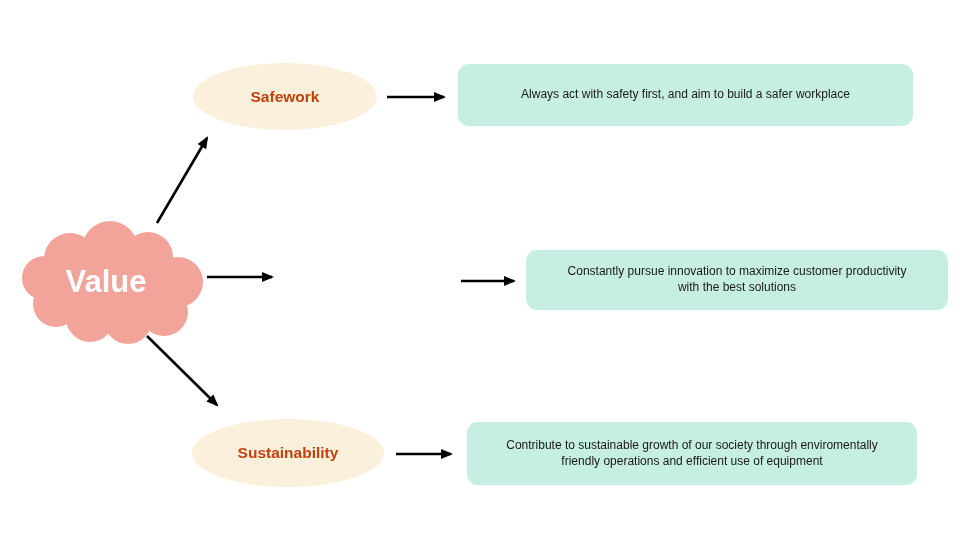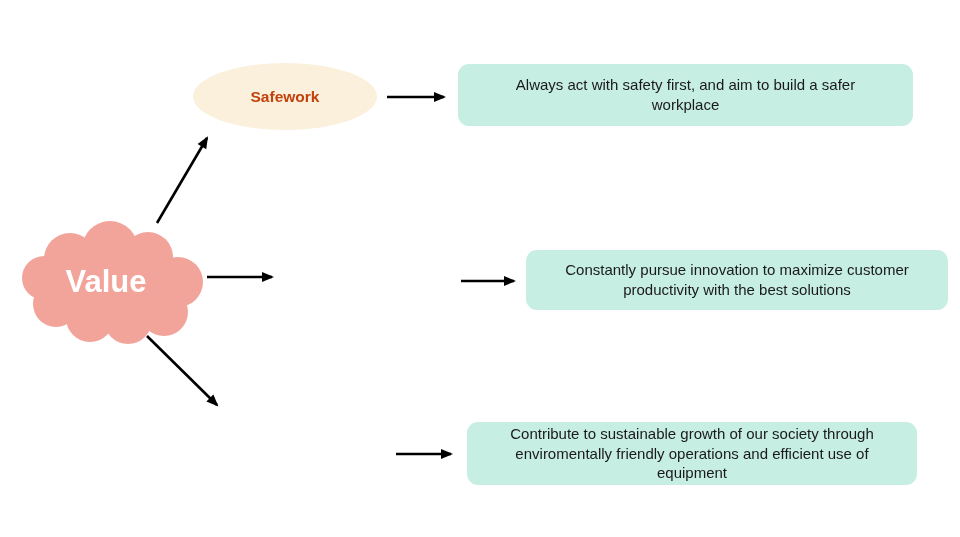--- a/index.html
+++ b/index.html
@@ -55,21 +55,21 @@
   .ellipse-sustainability { left: 192px; top: 419px; width: 192px; height: 68px; }
   .desc-box {
     position: absolute;
     background: #C7EEE2;
     border-radius: 11px;
     display: flex;
     align-items: center;
     justify-content: center;
   }
   .desc-box .desc-text {
-    font-size: 15px;
+    font-size: 12px;
     line-height: 1.32;
     color: #1a1a1a;
     text-align: center;
   }
   .box-safework       { left: 458px; top: 64px;  width: 455px; height: 62px; }
   .box-safework .desc-text { max-width: 396px; }
   .box-productivity   { left: 526px; top: 250px; width: 422px; height: 60px; }
   .box-productivity .desc-text { max-width: 356px; }
   .box-sustainability { left: 467px; top: 422px; width: 450px; height: 63px; }
   .box-sustainability .desc-text { max-width: 372px; }
@@ -105,20 +105,23 @@
       <circle cx="38" cy="85" r="23"></circle>
       <circle cx="26" cy="59" r="22"></circle>
       <ellipse cx="95" cy="66" rx="64" ry="40"></ellipse>
     </g>
     <text x="88" y="73" text-anchor="middle">Value</text>
   </svg>
 
   <div class="node-ellipse ellipse-safework">
     <span class="node-label">Safework</span>
   </div>
+  <div class="node-ellipse ellipse-sustainability">
+    <span class="node-label">Sustainability</span>
+  </div>
 
   <div class="desc-box box-safework">
     <span class="desc-text">Always act with safety first, and aim to build a safer workplace</span>
   </div>
   <div class="desc-box box-productivity">
     <span class="desc-text">Constantly pursue innovation to maximize customer productivity with the best solutions</span>
   </div>
   <div class="desc-box box-sustainability">
     <span class="desc-text">Contribute to sustainable growth of our society through enviromentally friendly operations and efficient use of equipment</span>
   </div>

